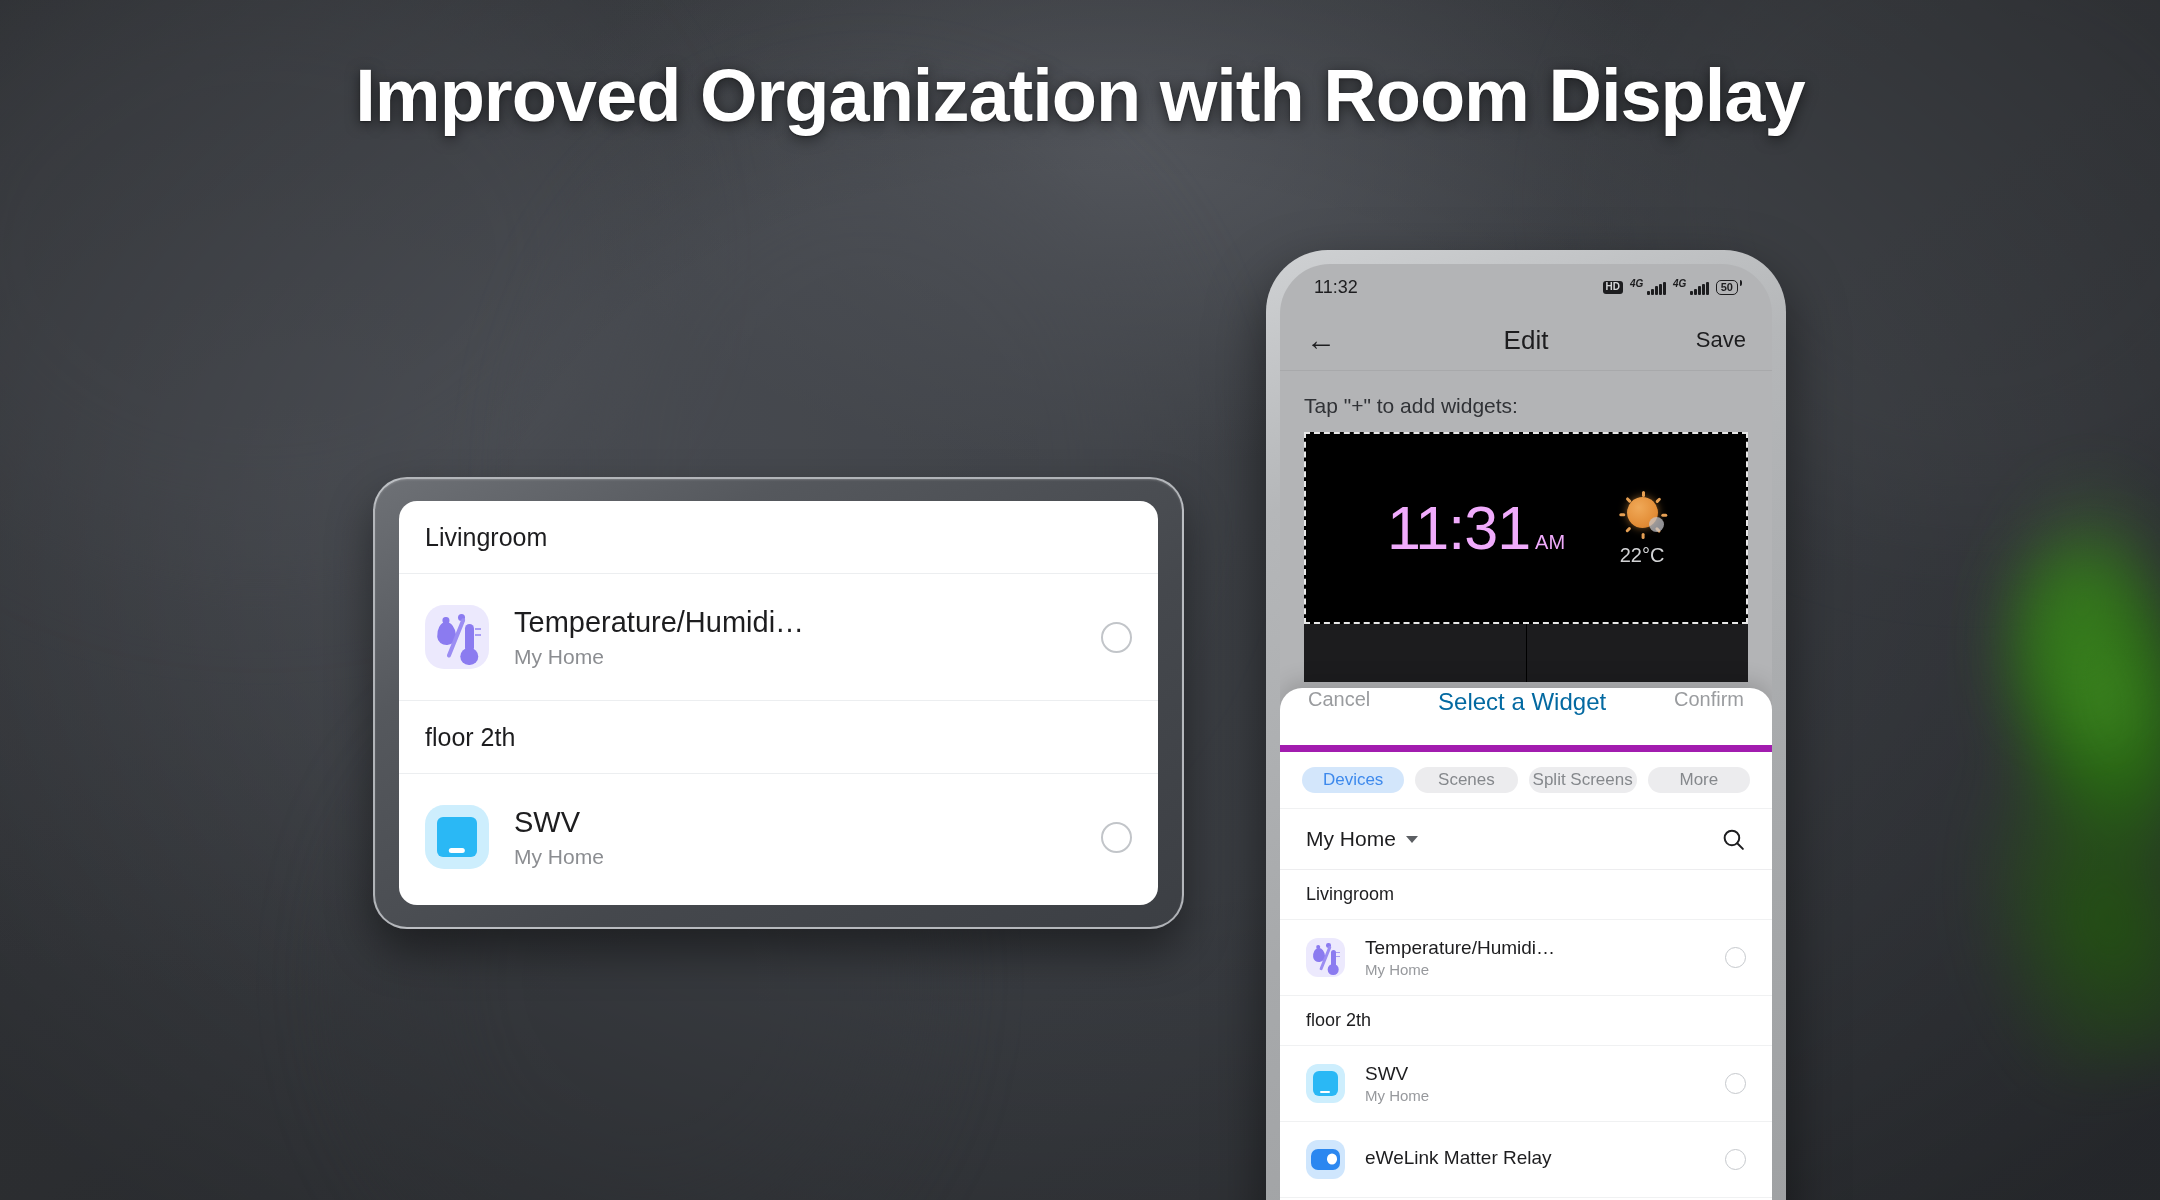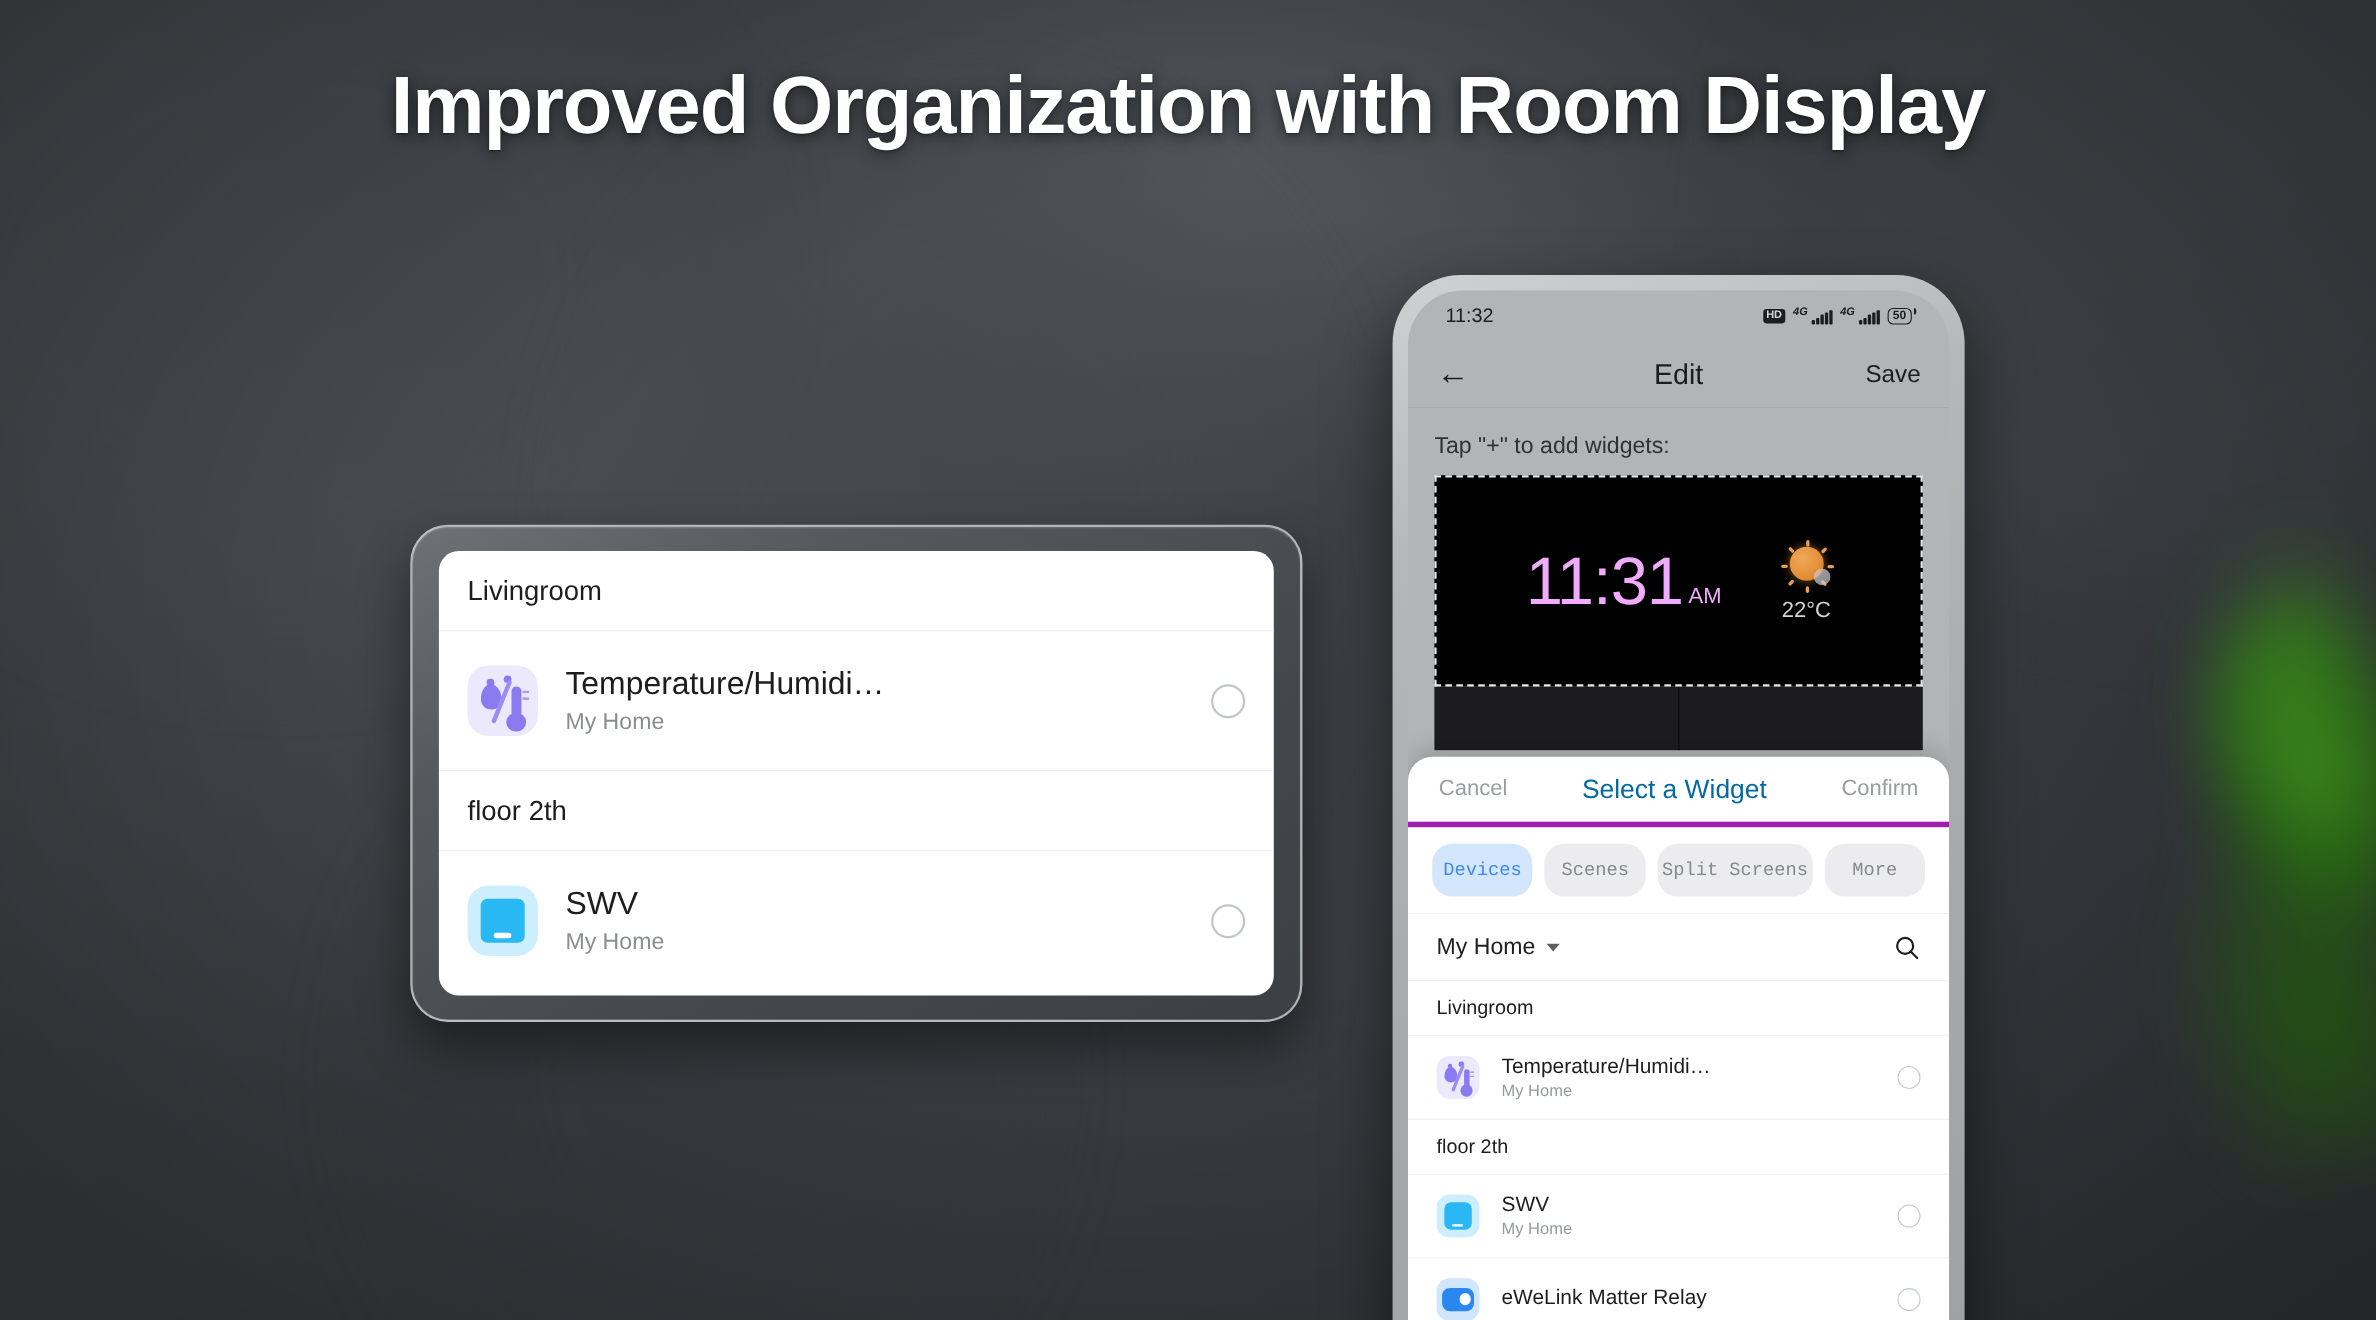--- a/index.html
+++ b/index.html
@@ -267,34 +267,34 @@
     position:absolute; left:0; right:0; bottom:0;
     height:572px;
     background:#ffffff;
     border-radius:22px 22px 0 0;
     overflow:hidden;
     box-shadow:0 -6px 22px rgba(0,0,0,.16);
     display:flex; flex-direction:column;
   }
   #sheet-head {
     height:64px; flex:none;
-    display:flex; align-items:center; justify-content:space-between;
+    display:flex; justify-content:space-between;
     padding:0 28px;
-    border-bottom:5px solid #a21caf;
+    border-bottom:7px solid #a21caf;
   }
   #sheet-cancel { font-size:20px; color:#9a9c9f; }
   #sheet-title { font-size:24px; color:#0369a1; }
   #sheet-confirm { font-size:20px; color:#9a9c9f; }
 
   #tabs { display:flex; gap:11px; padding:15px 22px 15px 22px; flex:none; }
   .tab {
-    flex:1; height:48px; border-radius:18px;
+    flex:1; height:26px; border-radius:18px;
     display:flex; align-items:center; justify-content:center;
     font-size:17px; color:#85888c; background:#ececee;
-    white-space:nowrap; padding:0 4px;font-family:Liberation Mono, monospace;
+    white-space:nowrap; padding:0 4px;
   }
   .tab.active { background:#d3e6fb; color:#3d89ec; }
   #tabs-sep { height:1px; background:#f0f1f2; flex:none; }
 
   #homebar {
     height:60px; flex:none;
     display:flex; align-items:center; justify-content:space-between;
     padding:0 26px;
   }
   #home-sel { display:flex; align-items:center; gap:10px; font-size:21px; color:#1d1d1f; }

